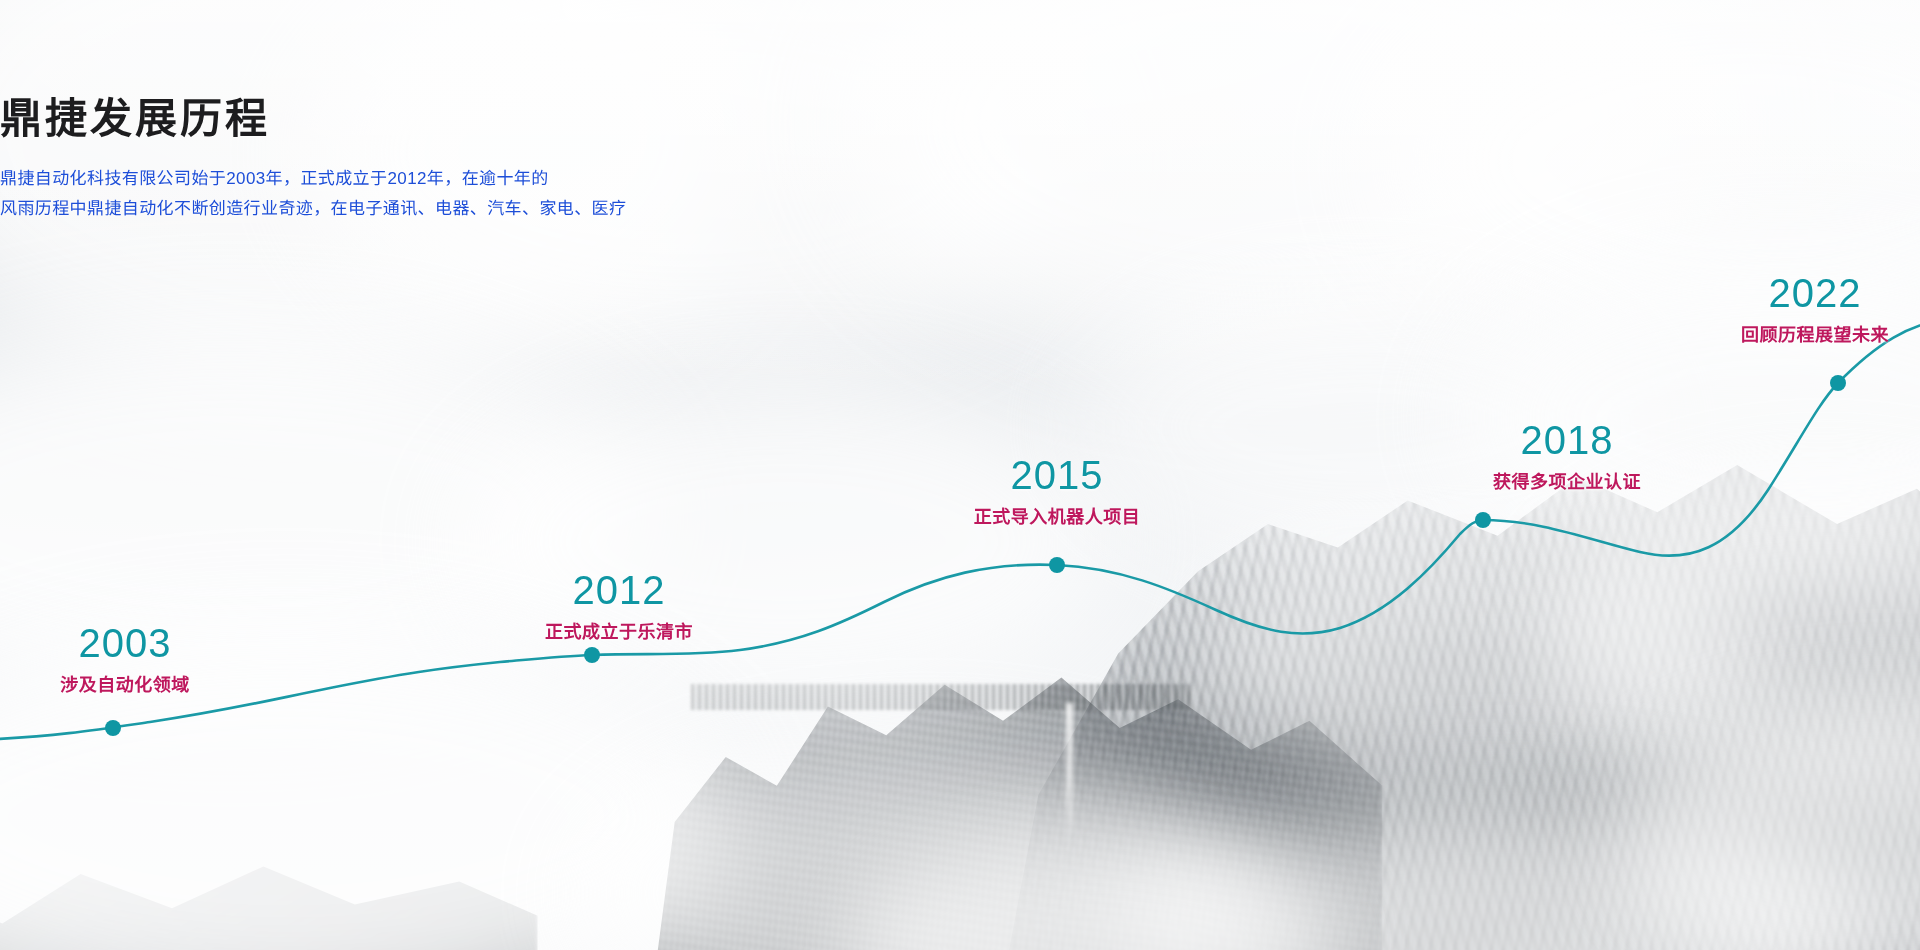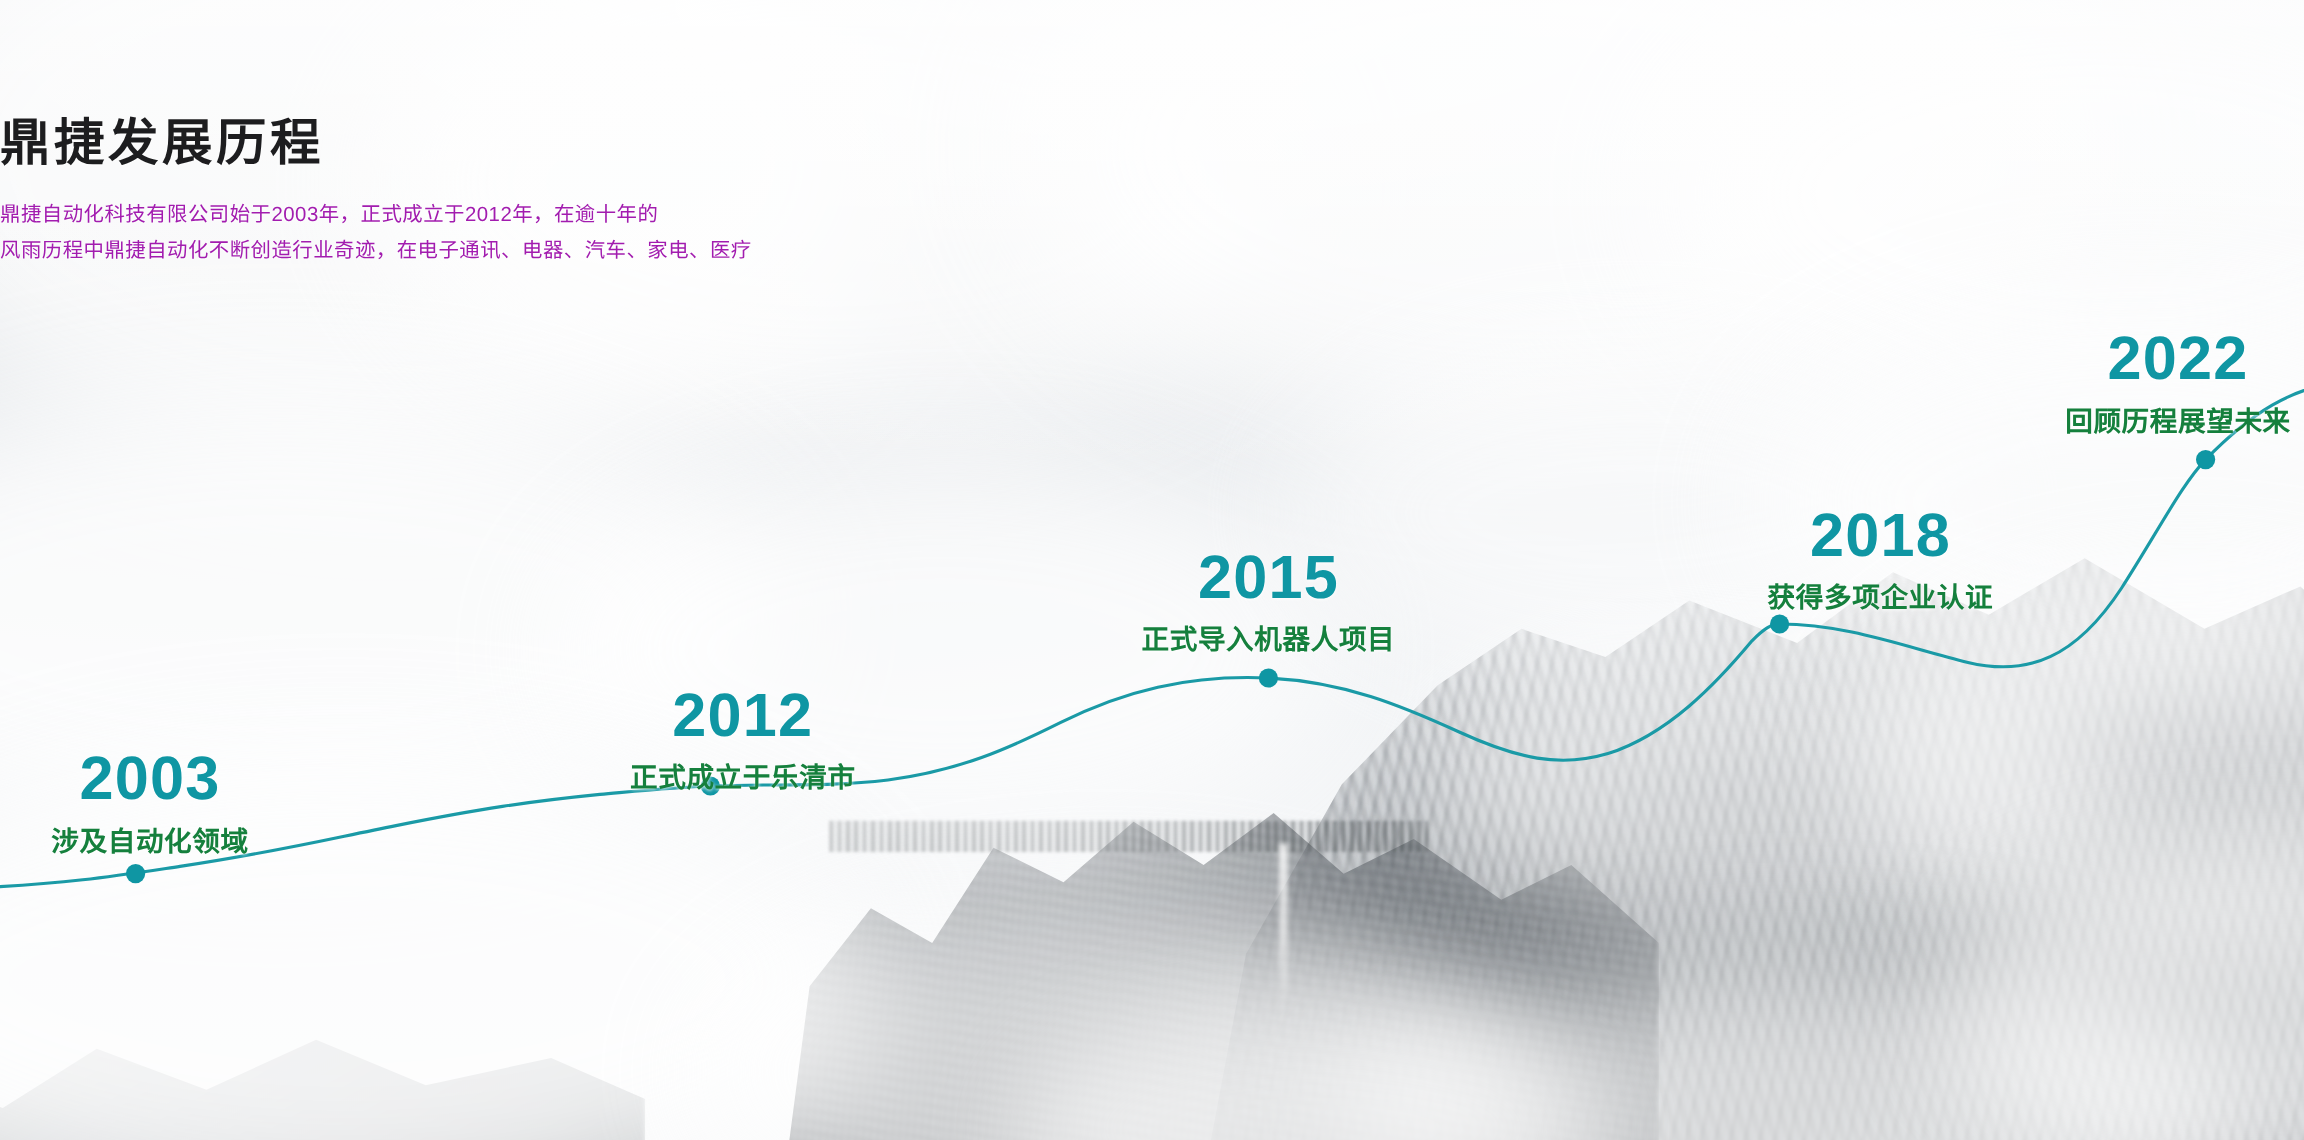--- a/index.html
+++ b/index.html
@@ -101,46 +101,46 @@
     position:absolute; left:0; right:0; top:96px;
     text-align:left; z-index:6;
   }
   .title{
     font-size:42px; font-weight:bold; color:#1d1d1f;
     letter-spacing:3px; line-height:1.1;
     text-shadow:0 1px 2px rgba(255,255,255,.85);
   }
   .desc{
     margin-top:22px;
-    font-size:17px; line-height:30px; color:#a21caf;
+    font-size:17px; line-height:30px; color:#1d4ed8;
     letter-spacing:.4px;
     text-shadow:0 1px 2px rgba(255,255,255,.8);
   }
   .desc div{ white-space:nowrap; }
 
   
   #timeline{
     position:absolute; left:0; top:0; width:1920px; height:950px;
     z-index:5; pointer-events:none;
   }
   #timeline .curve{ pointer-events:stroke; }
 
   .node-label{
     position:absolute; z-index:7;
     text-align:center; transform:translateX(-50%);
     white-space:nowrap;
     text-shadow:0 1px 3px rgba(255,255,255,.9);
   }
   .node-year{
-    font-size:51px; font-weight:bold; color:#0f96a3;
+    font-size:40px; font-weight:normal; color:#0f96a3;
     line-height:1.05; letter-spacing:1px;
   }
   .node-text{
     margin-top:6px;
-    font-size:23px; font-weight:bold; color:#15803d;
+    font-size:18px; font-weight:bold; color:#be185d;
     letter-spacing:.5px;
   }
 </style>
 </head>
 <body>
 
 <div id="stage">
 
   <div class="bg-layer bg-sky"></div>
   <div class="bg-cliff-right"></div>

